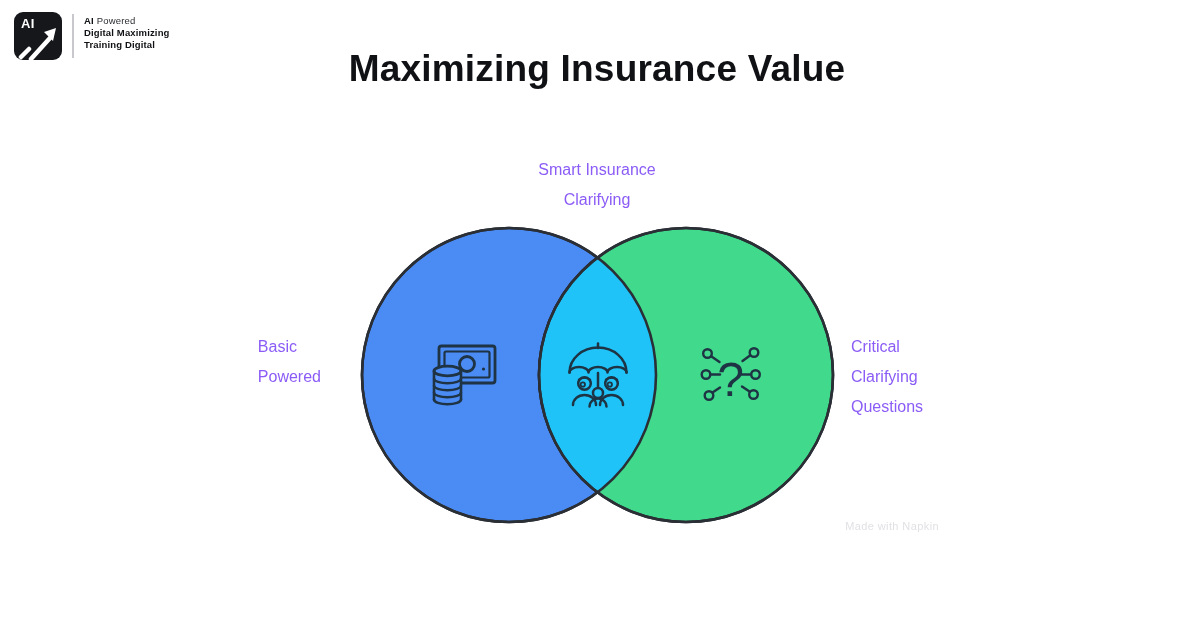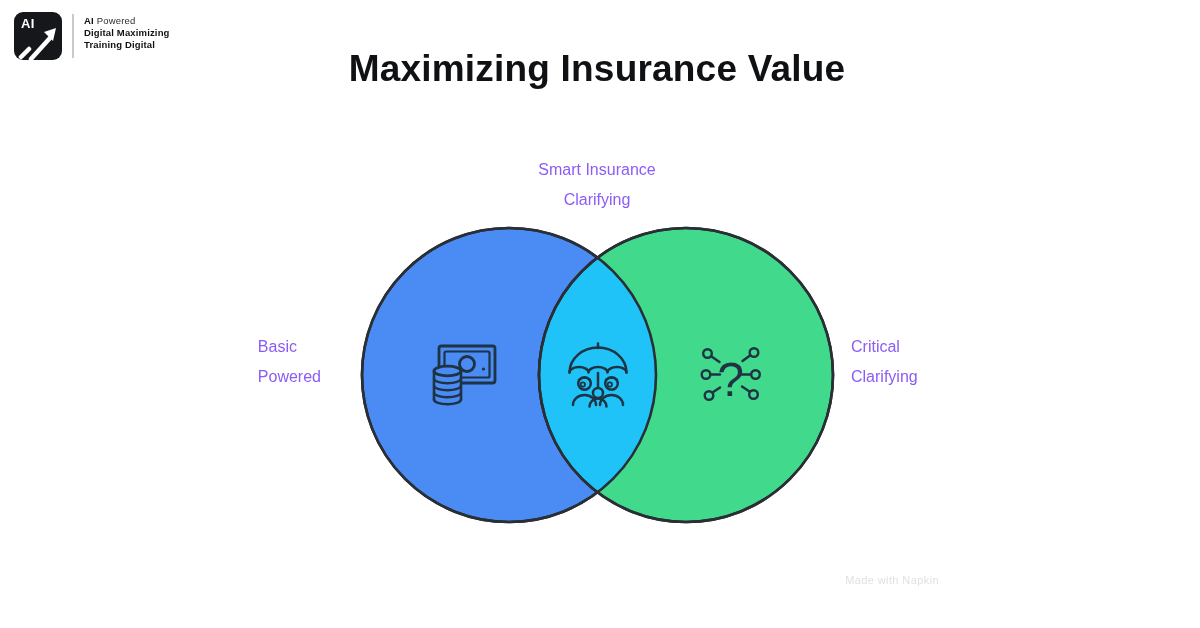--- a/index.html
+++ b/index.html
@@ -23,21 +23,21 @@
   }
   
   .label{position:absolute;color:#8b5cf6;font-size:16px;line-height:30px;}
   .label span{display:block;}
   .overlap-label{left:597px;top:155px;transform:translateX(-50%);text-align:center;white-space:nowrap;}
   .left-label{right:855px;top:332px;}
   .right-label{left:851px;top:332px;text-align:left;}
   
   .venn-svg{position:absolute;left:0;top:0;}
   
-  .watermark{position:absolute;right:237px;top:574px;font-size:11px;color:#e1e1e5;letter-spacing:.4px;}
+  .watermark{position:absolute;right:237px;top:520px;font-size:11px;color:#e1e1e5;letter-spacing:.4px;}
 </style>
 </head>
 <body>
 
 <div class="canvas">
 
   <header class="brand">
     <div class="brand-mark">
       <svg class="brand-arrow" width="48" height="48" viewBox="0 0 48 48">
         <path d="M7,45 L15,37" stroke="#ffffff" stroke-width="4.5" stroke-linecap="round" fill="none"></path>
@@ -126,17 +126,18 @@
   </div>
 
   <div class="label left-label">
     <span>Basic</span>
     <span>Powered</span>
   </div>
 
   <div class="label right-label">
     <span>Critical</span>
     <span>Clarifying</span>
+    <span>Questions</span>
   </div>
 
   <div class="watermark">Made with Napkin</div>
 
 </div>
 
 </body></html>

